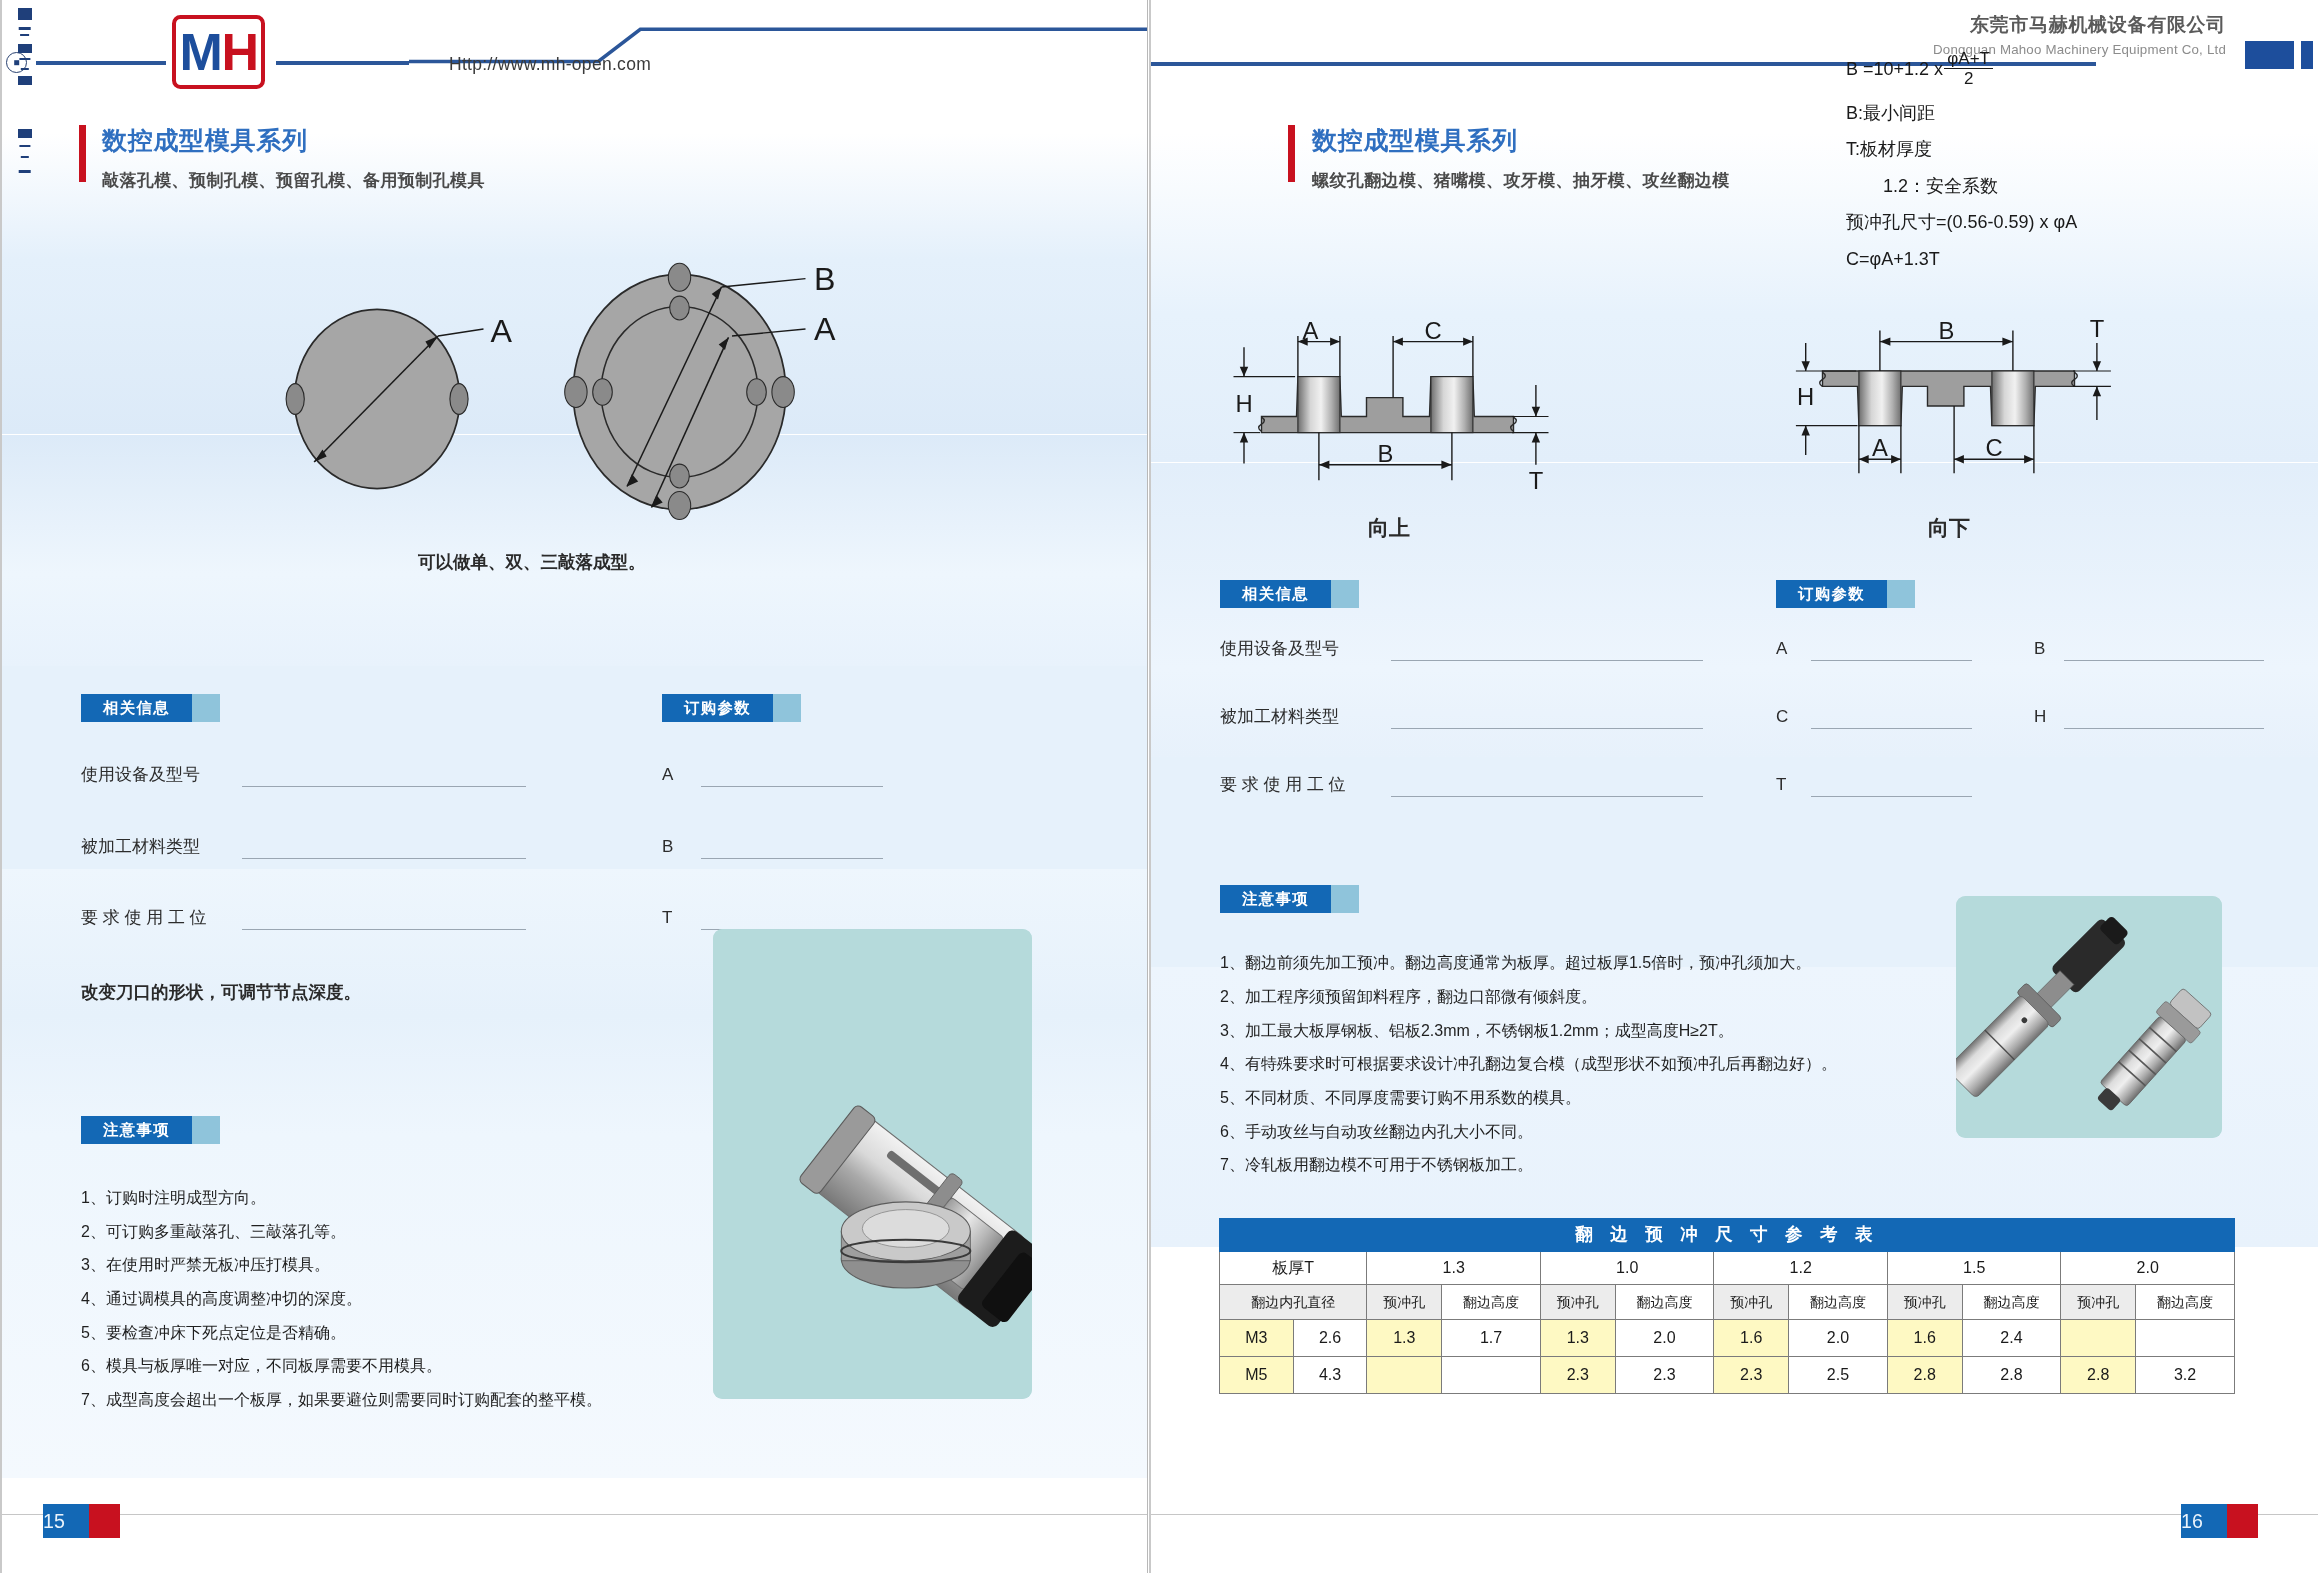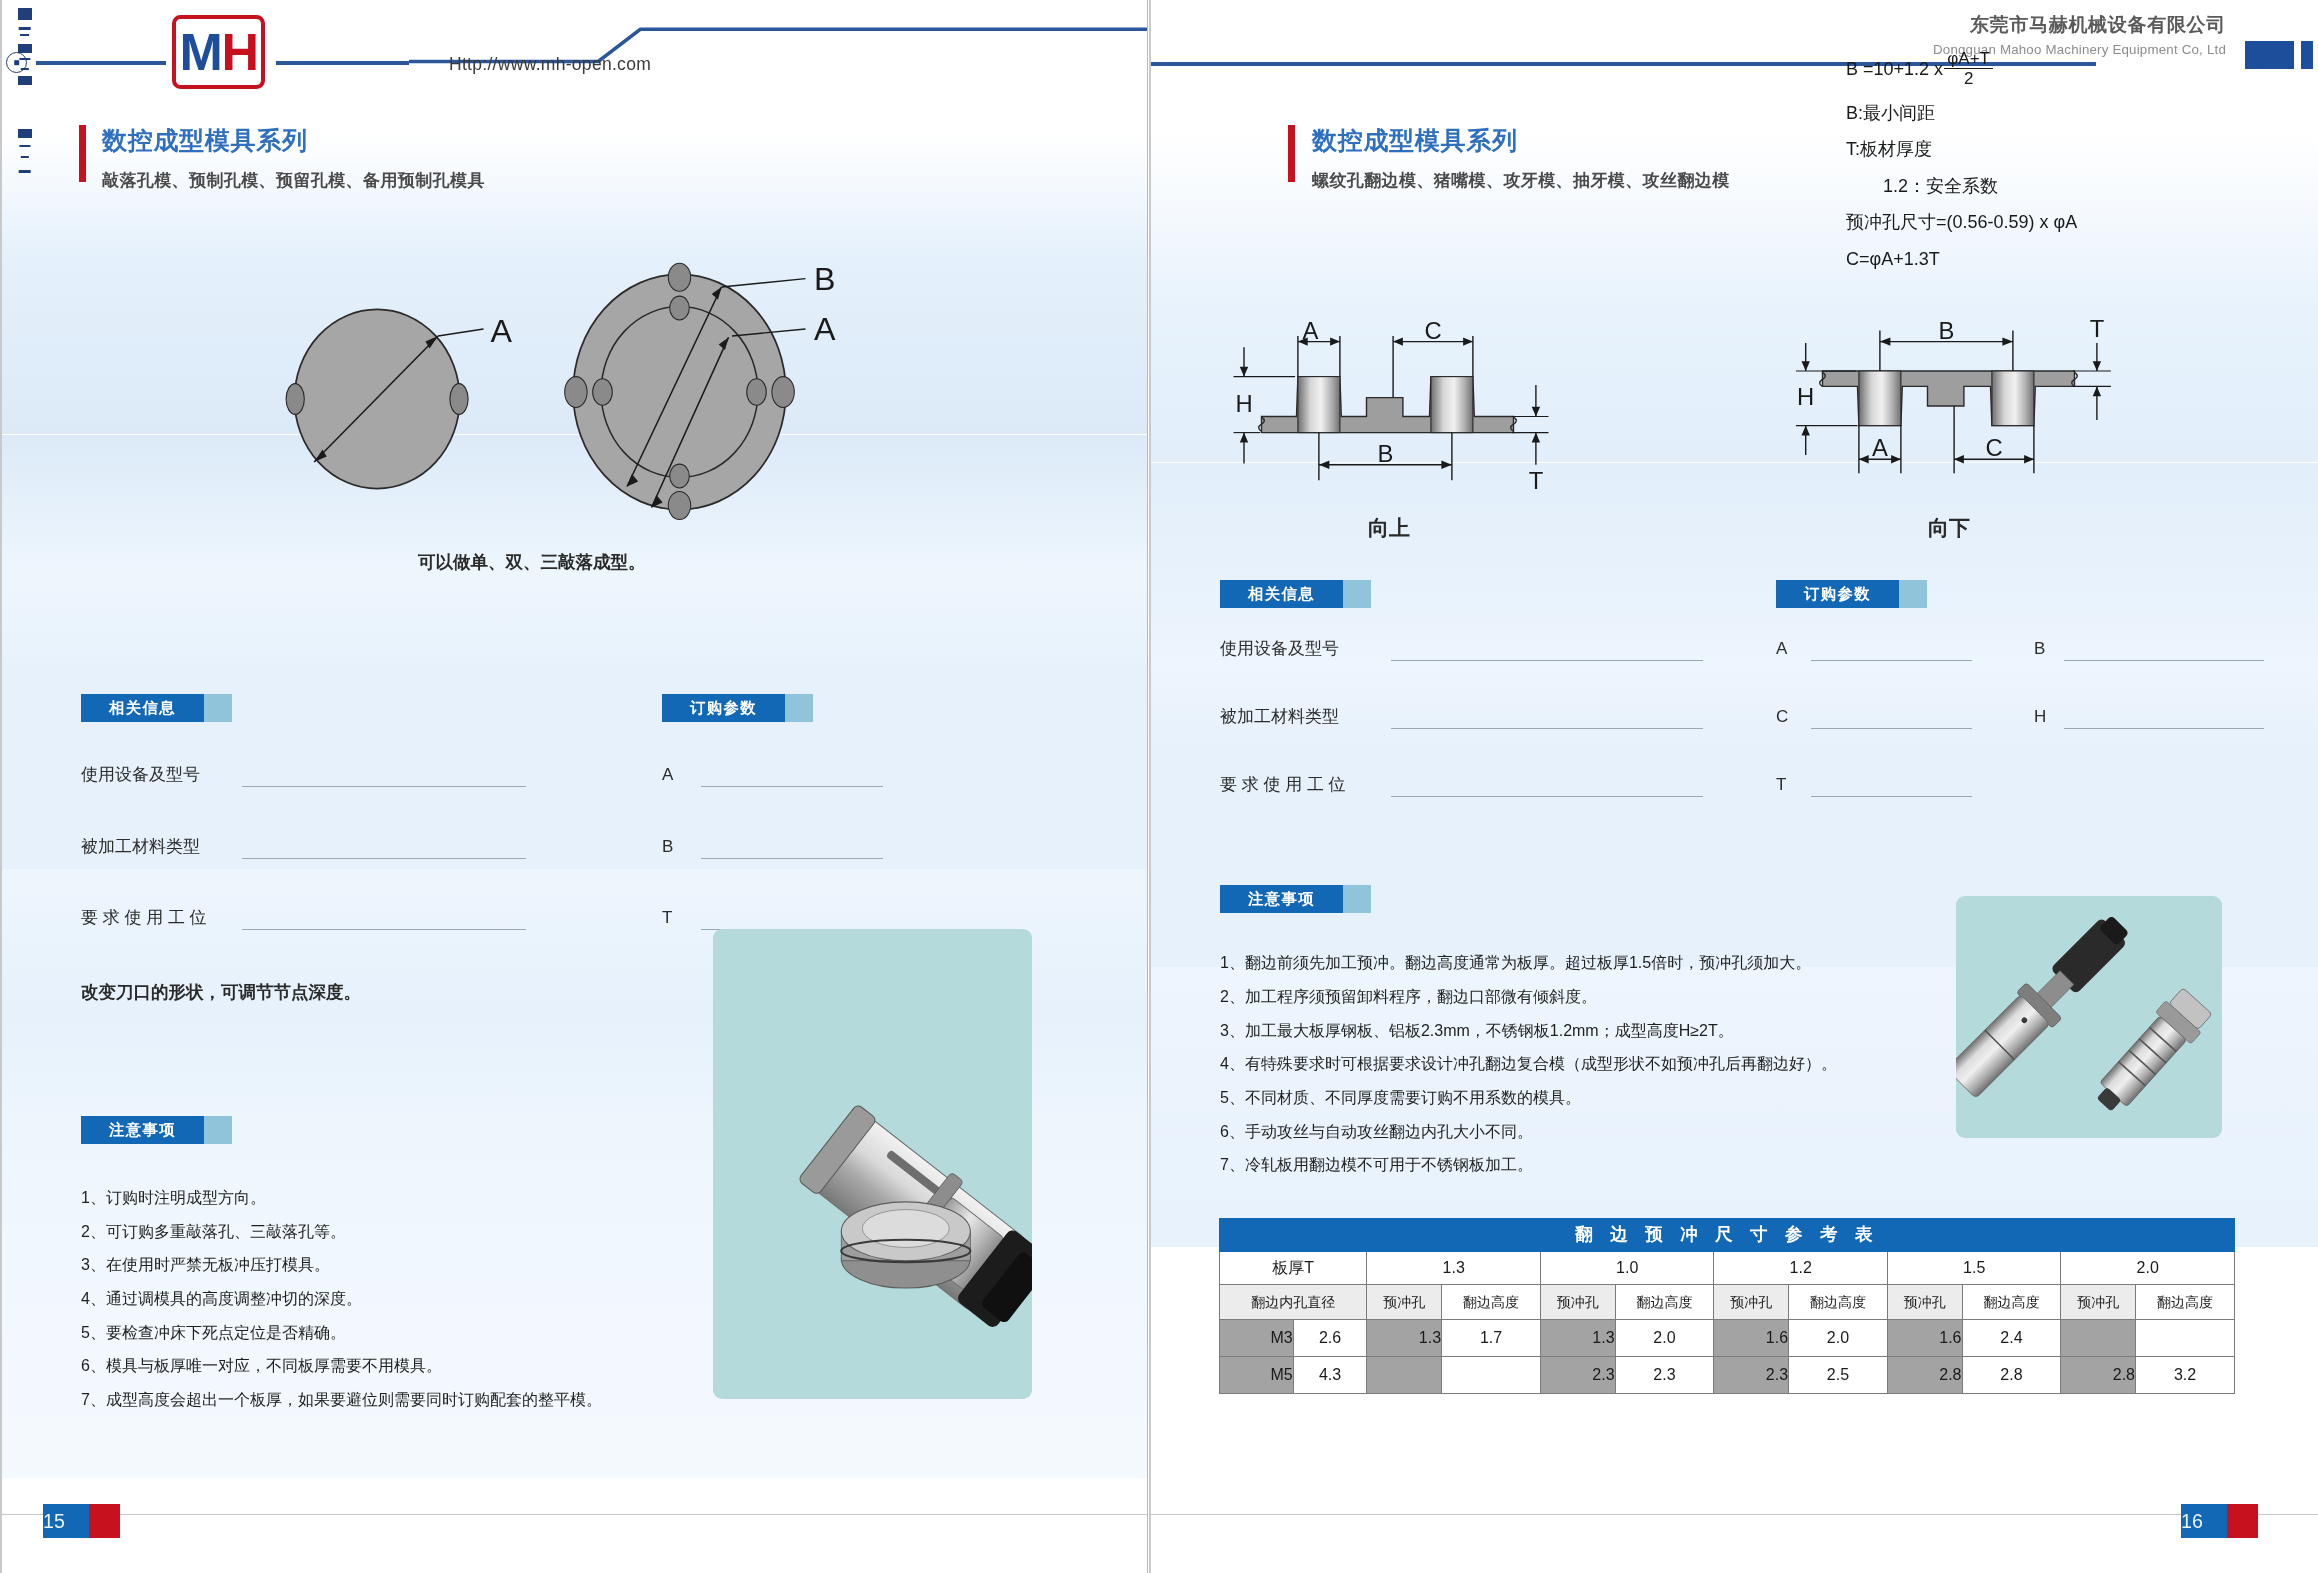--- a/index.html
+++ b/index.html
@@ -52,21 +52,21 @@
   .brand-blk1{position:absolute;right:25px;top:41px;width:49px;height:28px;background:#1d4e9c;}
   .brand-blk2{position:absolute;right:5.6px;top:41px;width:12.6px;height:28px;background:#1d4e9c;}
 
   
   .sec-bar{position:absolute;width:5.6px;background:#c8111f;}
   .sec-title{position:absolute;font:700 25px/1 "Liberation Sans",sans-serif;color:#2f6fc0;letter-spacing:0.7px;white-space:nowrap;}
   .sec-sub{position:absolute;font:700 17px/1 "Liberation Sans",sans-serif;color:#4a4a4a;letter-spacing:0.4px;white-space:nowrap;}
 
   
   .chip{position:absolute;height:28px;display:flex;}
-  .chip .main{background:#1368b5;color:#fff;font:700 15.4px/28px "Liberation Sans",sans-serif;padding:0 28px;letter-spacing:1.4px;text-align:center;}
+  .chip .main{background:#1368b5;color:#fff;font:700 15.4px/28px "Liberation Sans",sans-serif;padding:0 22px;letter-spacing:1.4px;text-align:center;}
   .chip .tail{background:#8fc4db;width:28px;}
 
   
   .f-label{position:absolute;font:400 17px/1 "Liberation Sans",sans-serif;color:#2c2c2c;white-space:nowrap;}
   .f-line{position:absolute;height:0;border-bottom:1.1px solid #9aa6b2;}
 
   
   .note{position:absolute;font:400 16px/1 "Liberation Sans",sans-serif;color:#1f1f1f;white-space:nowrap;}
 
   .capt{position:absolute;font:700 17.5px/1 "Liberation Sans",sans-serif;color:#2a2a2a;}
@@ -81,21 +81,21 @@
   .photo{position:absolute;border-radius:9.8px;background:#b5dadb;overflow:hidden;}
 
   
   table.ref{position:absolute;border-collapse:collapse;background:#fff;}
   table.ref td,table.ref th{border:0.7px solid #7b7b7b;text-align:center;font:400 15.4px/1 "Liberation Sans",sans-serif;color:#1a1a1a;padding:0;}
   table.ref .tt{background:#1368b5;color:#fff;font:700 17.5px/1 "Liberation Sans",sans-serif;letter-spacing:6.3px;height:32px;border:0.7px solid #1368b5;}
   table.ref .hrow td{height:32px;font-size:16px;}
   table.ref .srow td{height:34px;font-size:14px;background:#ffffff;}
   table.ref .srow td.sh{background:#ececec;}
   table.ref .drow td{height:36px;font-size:16px;}
-  table.ref .drow td.sh{background:#a3a3a3;text-align:right;}
+  table.ref .drow td.sh{background:#fef9c3;}
   table.ref td.lbl{background:#ececec;}
 
   
   .pgnum{position:absolute;width:77px;height:34px;display:flex;}
   .pgnum .n{flex:1;background:#1368b5;color:#eaf3fb;font:400 19.6px/34px "Liberation Sans",sans-serif;text-align:left;position:relative;}
   .pgnum .r{width:31px;background:#c8111f;}
   .bottom-rule{position:absolute;height:1.4px;background:#c6c6c6;}
 </style>
 </head>
 <body>

